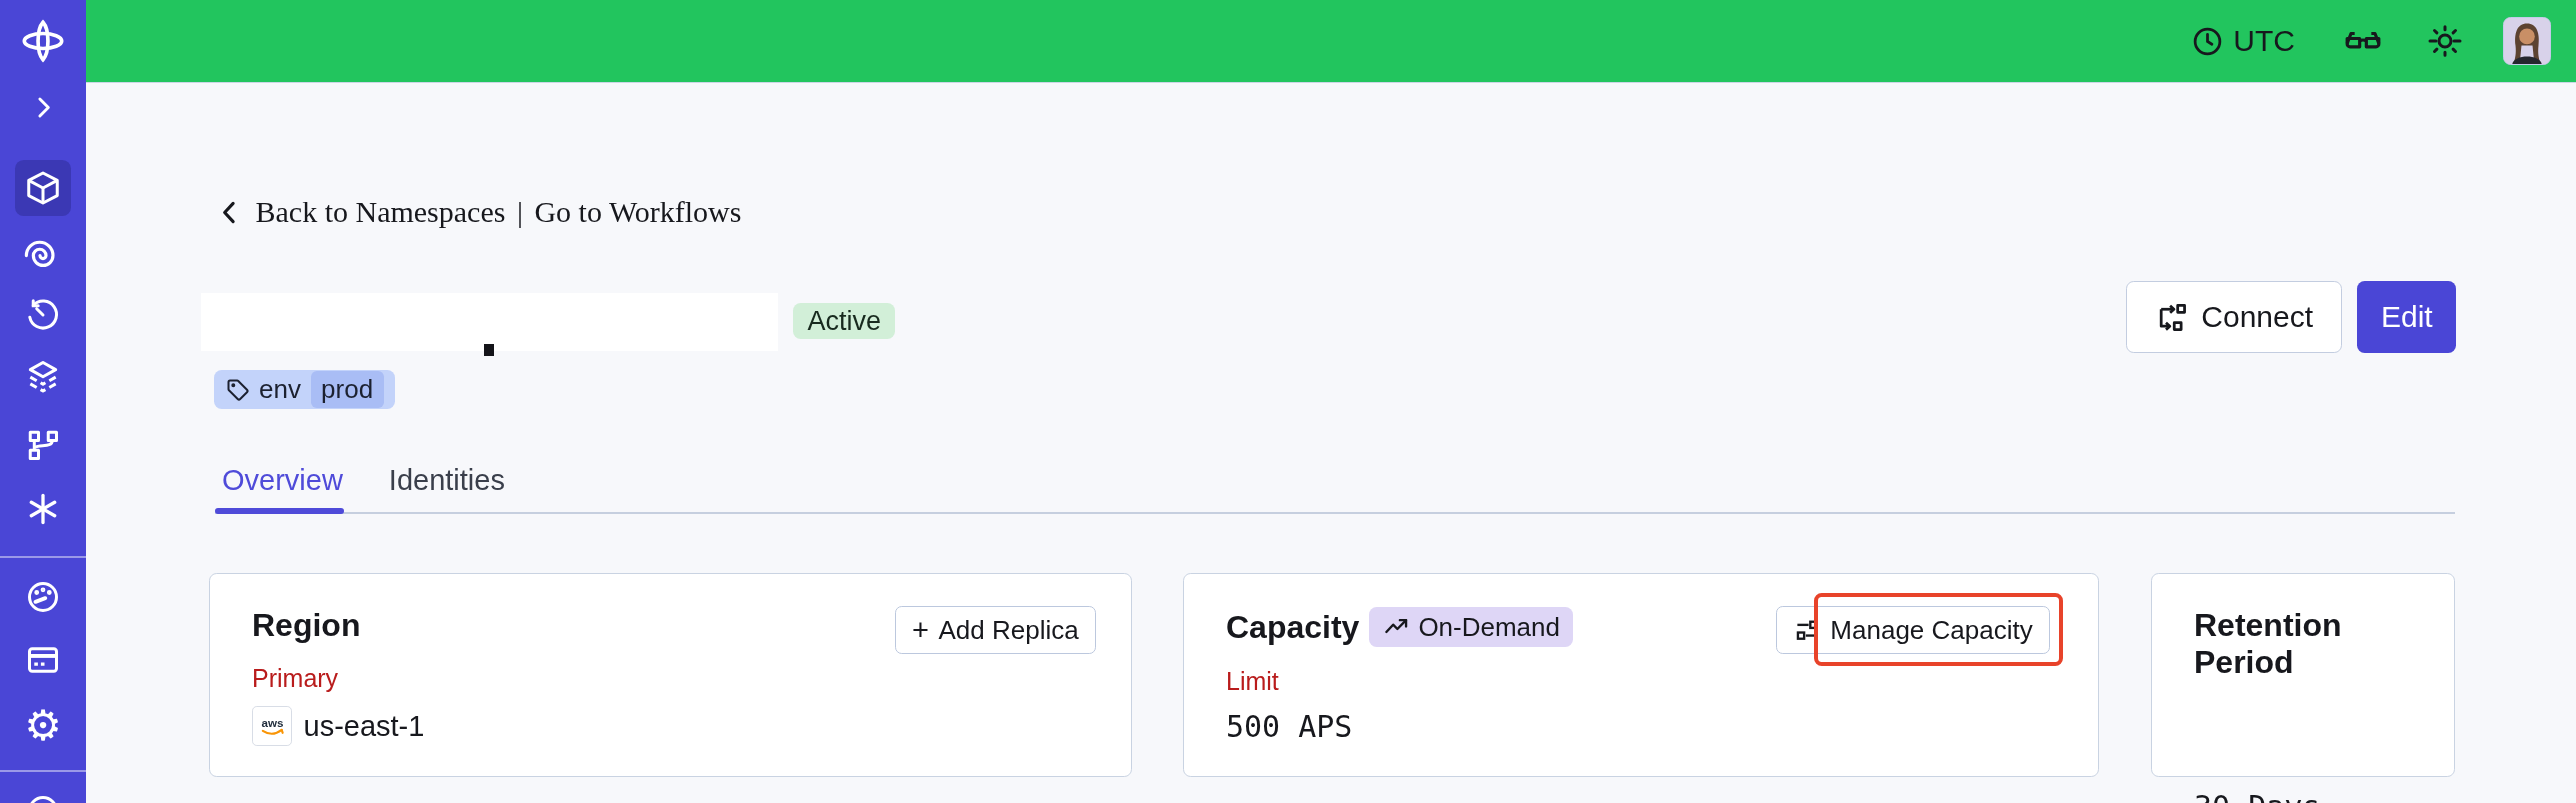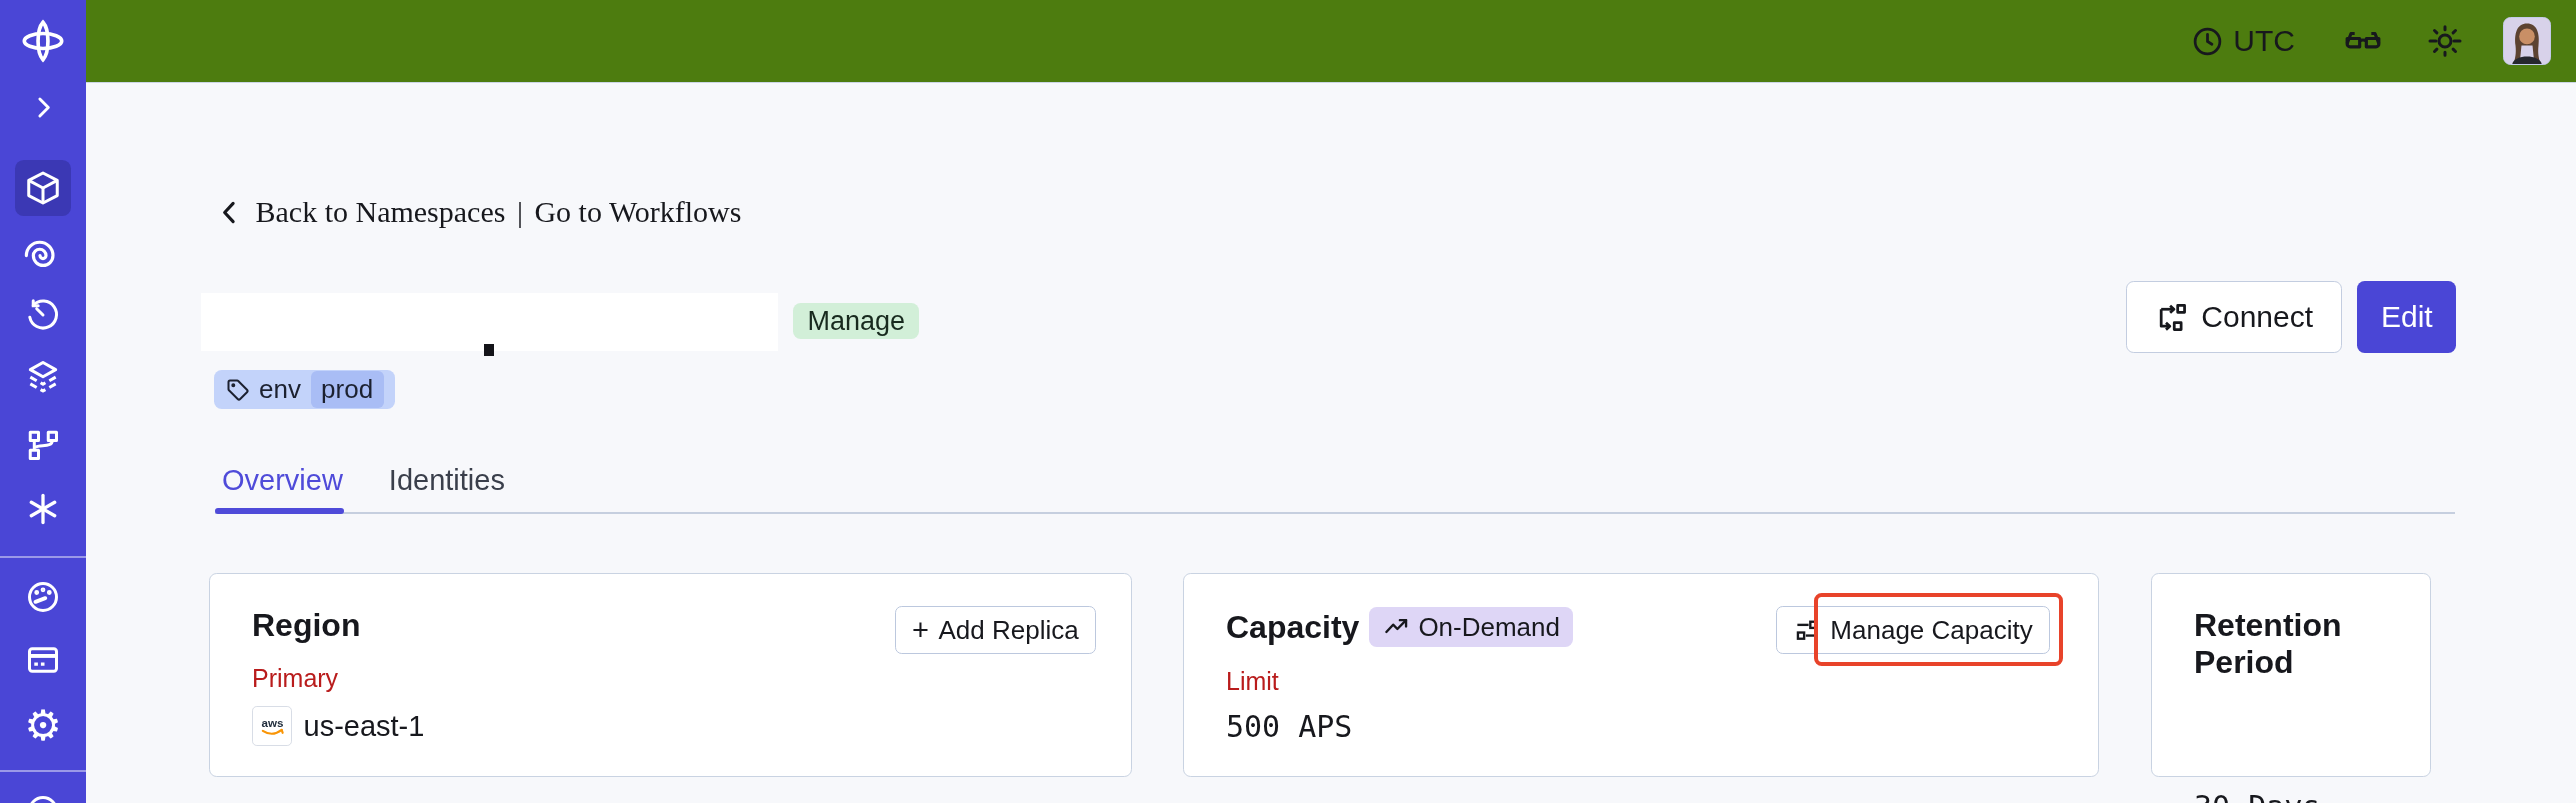--- a/index.html
+++ b/index.html
@@ -24,21 +24,21 @@
   .side-tile {
     position: absolute; left: 15.3px; top: 160px; width: 56px; height: 56px;
     background: #3b38b4; border-radius: 8.6px; display: flex;
     align-items: center; justify-content: center; color: #fff;
   }
   .side-divider { position: absolute; left: 0; width: 86px; height: 1.9px; background: rgba(255,255,255,0.45); }
 
   
   .topbar {
     position: absolute; left: 86px; top: 0; right: 0; height: 83px;
-    background: #4d7c0f; border-bottom: 1.9px solid #ccd6e6; z-index: 20;
+    background: #22c55e; border-bottom: 1.9px solid #ccd6e6; z-index: 20;
     display: flex; align-items: center; justify-content: flex-end;
     padding-right: 25px;
   }
   .topbar-group { display: flex; align-items: center; }
   .tz { display: flex; align-items: center; gap: 9.6px; font-size: 30px; font-weight: 500; color: #17181d; }
   .top-icon { display: flex; align-items: center; color: #17181d; }
   .avatar {
     width: 48px; height: 48px; border-radius: 7.7px; border: 1.9px solid #c3cbe8;
     background: #d8d2ea; overflow: hidden; display: block;
   }
@@ -84,21 +84,21 @@
   .tab-underline { position: absolute; left: 215px; top: 508px; width: 129px; height: 5.8px; background: #4f4bd9; border-radius: 2.9px; z-index: 2; }
   .tab-baseline { position: absolute; left: 215px; top: 512px; width: 2240px; height: 1.9px; background: #c6cfdf; }
 
   
   .card {
     position: absolute; top: 573px; height: 204px; background: #ffffff;
     border: 1.9px solid #c9d3e2; border-radius: 7.7px; padding: 33px 36px 0 42px;
   }
   .card-region { left: 209px; width: 923px; }
   .card-capacity { left: 1183px; width: 916px; }
-  .card-retention { left: 2151px; width: 280px; }
+  .card-retention { left: 2151px; width: 304px; }
   .card-title { font-size: 32px; font-weight: 600; color: #17181d; }
   .card-title-row { display: flex; align-items: center; gap: 10px; }
   .field-label { margin-top: 20px; font-size: 25px; color: #b91c1c; }
   .mono-value { margin-top: 13.4px; font-size: 30px; color: #17181d; font-family: "DejaVu Sans Mono", monospace; }
 
   .btn-outline {
     position: absolute; top: 32px; height: 48px; background: #ffffff;
     border: 1.9px solid #bcc8de; border-radius: 6.7px; display: flex; align-items: center;
     gap: 9.6px; padding: 0 16.3px; font-size: 26px; font-weight: 500; color: #17181d;
     cursor: pointer; font-family: inherit;
@@ -267,21 +267,21 @@
       <polyline points="15 4.5 8 12 15 19.5"></polyline>
     </svg>
     <span>Back to Namespaces</span>
     <span class="sep">|</span>
     <span>Go to Workflows</span>
   </div>
 
   <div class="title-redaction"></div>
   <div class="title-artifact"></div>
   <div class="status-badge">
-    <span>Manage</span>
+    <span>Active</span>
   </div>
 
   <div class="actions">
     <button class="btn-connect">
       <svg width="33" height="33" viewBox="0 0 24 24" fill="none" stroke="#17181d" stroke-width="2" stroke-linejoin="round">
         <rect x="16.5" y="3.2" width="5" height="5"></rect>
         <rect x="14" y="15.8" width="5" height="5"></rect>
         <path d="M4.5 6 H13.5"></path>
         <path d="M11 3.5 L13.8 6 L11 8.5"></path>
         <path d="M4.5 6 V18.3 H10.5"></path>

